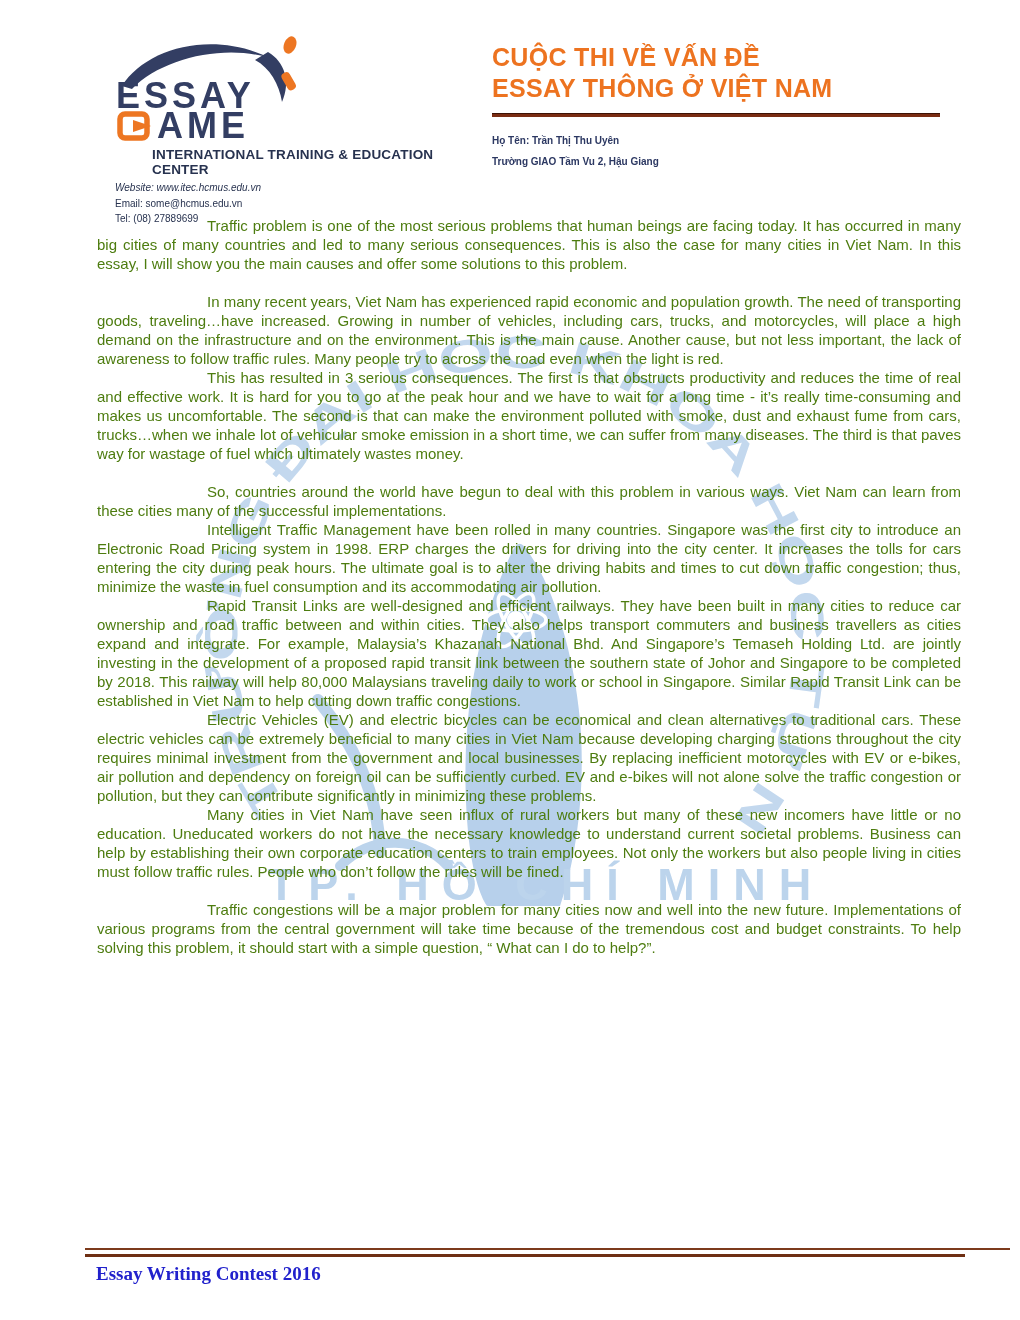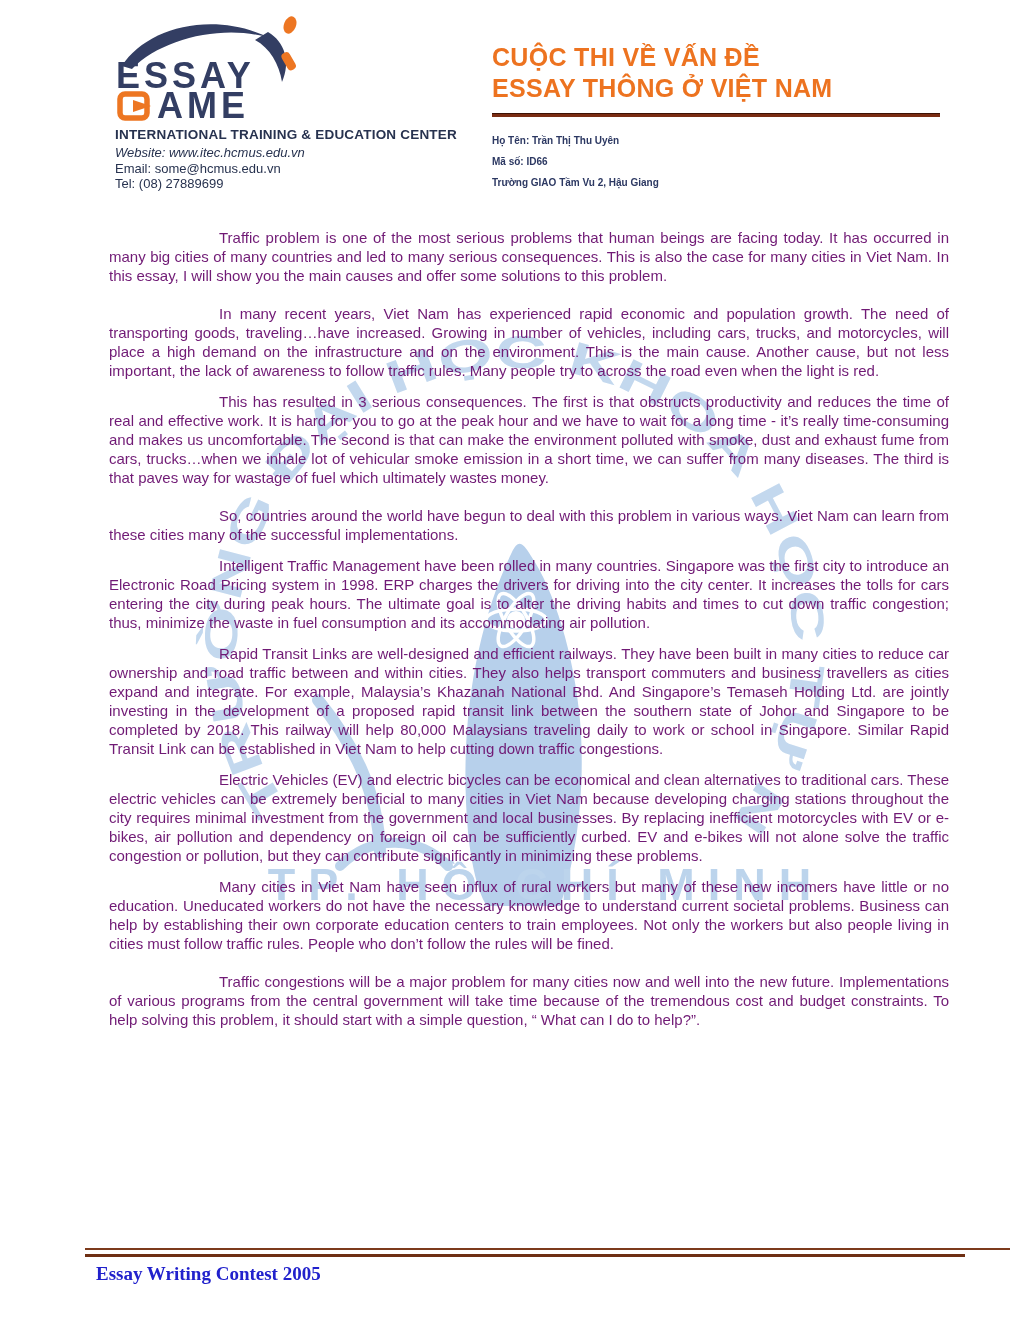--- a/index.html
+++ b/index.html
@@ -4,35 +4,35 @@
 <style>
   html,body { margin:0; padding:0; background:#e8e8e8; }
   .page {
     position:relative; width:1020px; height:1320px; margin:0 auto;
     background:#ffffff; overflow:hidden;
     font-family:"Liberation Sans", sans-serif; color:#1c1c1c;
   }
   
   .watermark { position:absolute; left:0; top:0; z-index:0; pointer-events:none; }
   
-  .letterhead { position:absolute; left:112px; top:16px; width:370px; z-index:1; }
+  .letterhead { position:absolute; left:112px; top:36px; width:370px; z-index:1; }
   .logo-svg { display:block; }
   .org-block { margin-top:6px; margin-left:3px; color:#27324f; }
-  .org-name { font-weight:bold; font-size:13.5px; letter-spacing:0.2px; margin-bottom:3px; }
-  .contact-line { font-size:13px; line-height:15.5px; }
+  .org-name { font-weight:bold; font-size:13.5px; letter-spacing:0.2px; margin-bottom:3px;margin-left:37px; }
+  .contact-line { font-size:10px; line-height:15.5px; }
   .contact-line.site { font-style:italic; }
   .header-right { position:absolute; left:492px; top:42px; width:448px; z-index:1; }
   .contest-title { font-size:25px; font-weight:bold; line-height:31px; color:#ed7320; letter-spacing:0.3px; }
   .title-rule { margin-top:9px; height:3px; background:#7a2c12; border-top:1px solid #3c1205; }
   .entrant-block { margin-top:13px; color:#2c3862; font-weight:bold; font-size:10px; line-height:21px; }
   
   .essay { position:absolute; left:97px; top:216px; width:864px; z-index:1; }
   .para {
-    margin:12px; font-size:15px; line-height:19px; text-align:justify;
-    text-indent:110px; color:#701a75;
+    margin:0; font-size:15px; line-height:19px; text-align:justify;
+    text-indent:110px; color:#4d7c0f;
   }
   .para.gap-after { margin-bottom:19px; }
   
   .footer { position:absolute; left:85px; top:1248px; width:925px; z-index:1; }
   .footer-rule-1 { height:2px; background:#7c3a1c; width:925px; }
   .footer-rule-2 { height:3px; background:#6e2f13; width:880px; margin-top:4px; }
   .footer-text {
     margin-top:6px; padding-left:11px;
     font-family:"Liberation Serif", serif; font-weight:bold;
     font-size:19px; color:#2121cc;
@@ -90,36 +90,35 @@
   </div>
 
   <div class="header-right">
     <div class="contest-title">
       <div>CUỘC THI VỀ VẤN ĐỀ</div>
       <div>ESSAY THÔNG Ở VIỆT NAM</div>
     </div>
     <div class="title-rule"></div>
     <div class="entrant-block">
       <div>Họ Tên: Trần Thị Thu Uyên</div>
-      <div>Mã số: ID66</div>
       <div>Trường GIAO Tầm Vu 2, Hậu Giang</div>
     </div>
   </div>
 
   <div class="essay">
       <p class="para gap-after">Traffic problem is one of the most serious problems that human beings are facing today. It has occurred in many big cities of many countries and led to many serious consequences. This is also the case for many cities in Viet Nam. In this essay, I will show you the main causes and offer some solutions to this problem.</p>
       <p class="para">In many recent years, Viet Nam has experienced rapid economic and population growth. The need of transporting goods, traveling…have increased. Growing in number of vehicles, including cars, trucks, and motorcycles, will place a high demand on the infrastructure and on the environment. This is the main cause. Another cause, but not less important, the lack of awareness to follow traffic rules. Many people try to across the road even when the light is red.</p>
       <p class="para gap-after">This has resulted in 3 serious consequences. The first is that obstructs productivity and reduces the time of real and effective work. It is hard for you to go at the peak hour and we have to wait for a long time - it’s really time-consuming and makes us uncomfortable. The second is that can make the environment polluted with smoke, dust and exhaust fume from cars, trucks…when we inhale lot of vehicular smoke emission in a short time, we can suffer from many diseases. The third is that paves way for wastage of fuel which ultimately wastes money.</p>
       <p class="para">So, countries around the world have begun to deal with this problem in various ways. Viet Nam can learn from these cities many of the successful implementations.</p>
       <p class="para">Intelligent Traffic  Management have been rolled in many countries. Singapore was the first city to introduce an Electronic Road Pricing system in 1998. ERP charges the drivers for driving into the city center. It increases the tolls for cars entering the city during peak hours. The ultimate goal is to alter the driving habits and times to cut down traffic congestion; thus, minimize the waste in fuel consumption and its accommodating air pollution.</p>
       <p class="para">Rapid Transit Links are well-designed and efficient railways. They have been built in many cities to reduce car ownership and road traffic between and within cities. They also helps transport commuters and business travellers  as cities expand and integrate. For example, Malaysia’s Khazanah National Bhd. And Singapore’s Temaseh Holding Ltd. are jointly investing in the development of a proposed rapid transit link between the southern state of Johor and Singapore to be completed by 2018. This railway will help 80,000 Malaysians traveling daily to work or school in Singapore. Similar Rapid Transit Link can be established in Viet Nam to help cutting down traffic congestions.</p>
       <p class="para">Electric Vehicles (EV) and electric bicycles can be economical and clean alternatives to traditional cars. These electric vehicles can be extremely beneficial to many cities in Viet Nam because developing charging stations throughout the city requires minimal investment from the government and local businesses. By replacing inefficient motorcycles with EV or e-bikes, air pollution and dependency on foreign oil can be sufficiently curbed. EV and e-bikes will not alone solve the traffic congestion or pollution, but they can contribute significantly in minimizing these problems.</p>
       <p class="para gap-after">Many cities in Viet Nam have seen influx of rural workers but many of these new incomers have little or no education. Uneducated workers do not have the necessary knowledge to understand current societal problems. Business can help by establishing their own corporate education centers to train employees. Not only the workers but also people living in cities must follow traffic rules. People who don’t follow the rules will be fined.</p>
       <p class="para">Traffic congestions will be a major problem for many cities now and well into the new future. Implementations of various programs from the central government will take time because of the tremendous cost and budget constraints. To help solving this problem, it should start with a simple question, “ What can I do to help?”.</p>
     </div>
 
   <div class="footer">
     <div class="footer-rule-1"></div>
     <div class="footer-rule-2"></div>
-    <div class="footer-text">Essay Writing Contest 2005</div>
+    <div class="footer-text">Essay Writing Contest 2016</div>
   </div>
 
 </div>
 
 </body></html>

